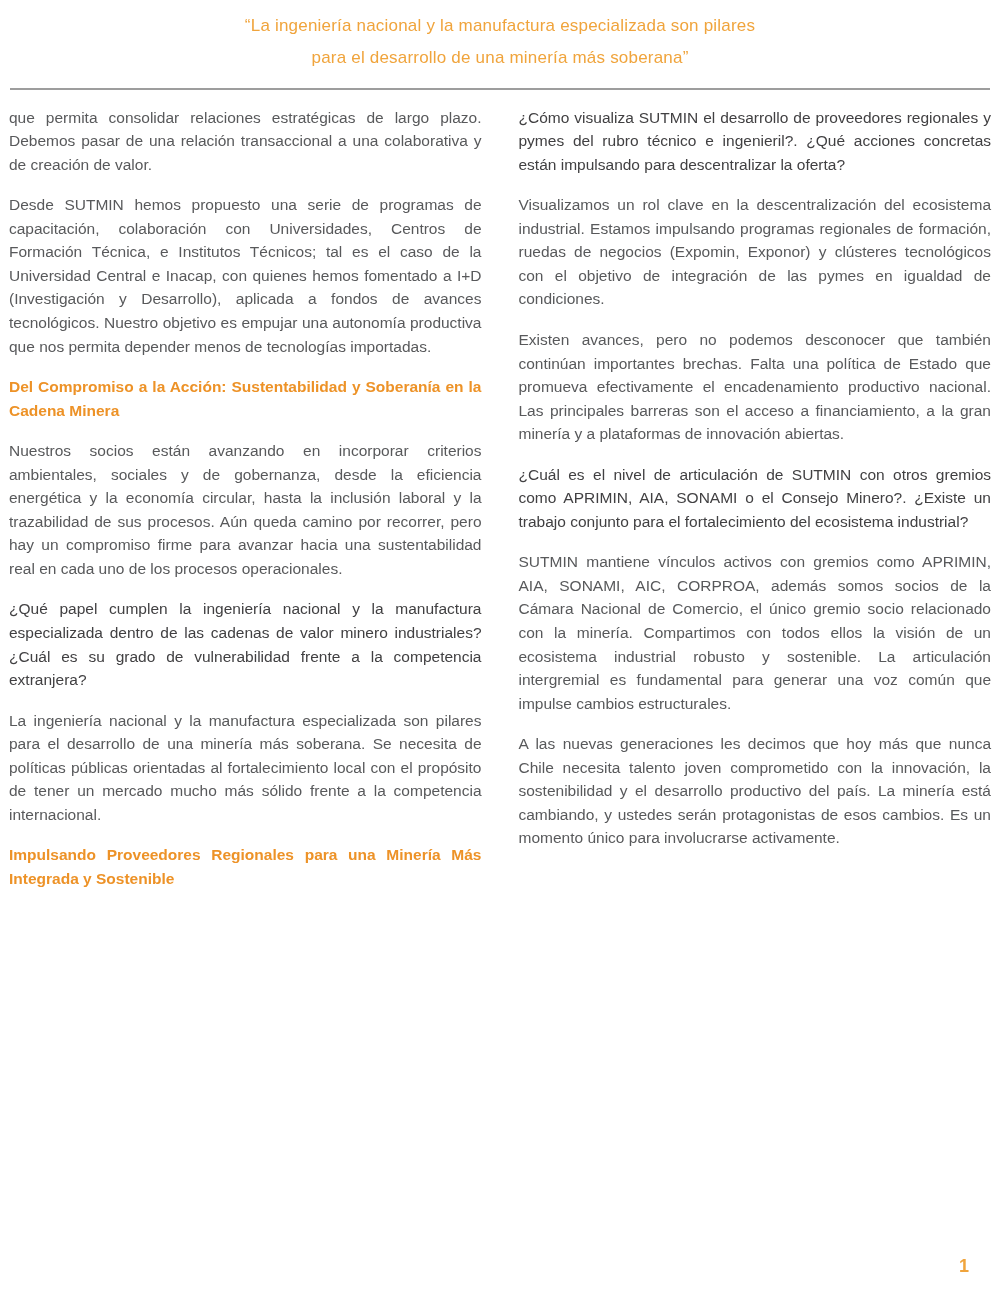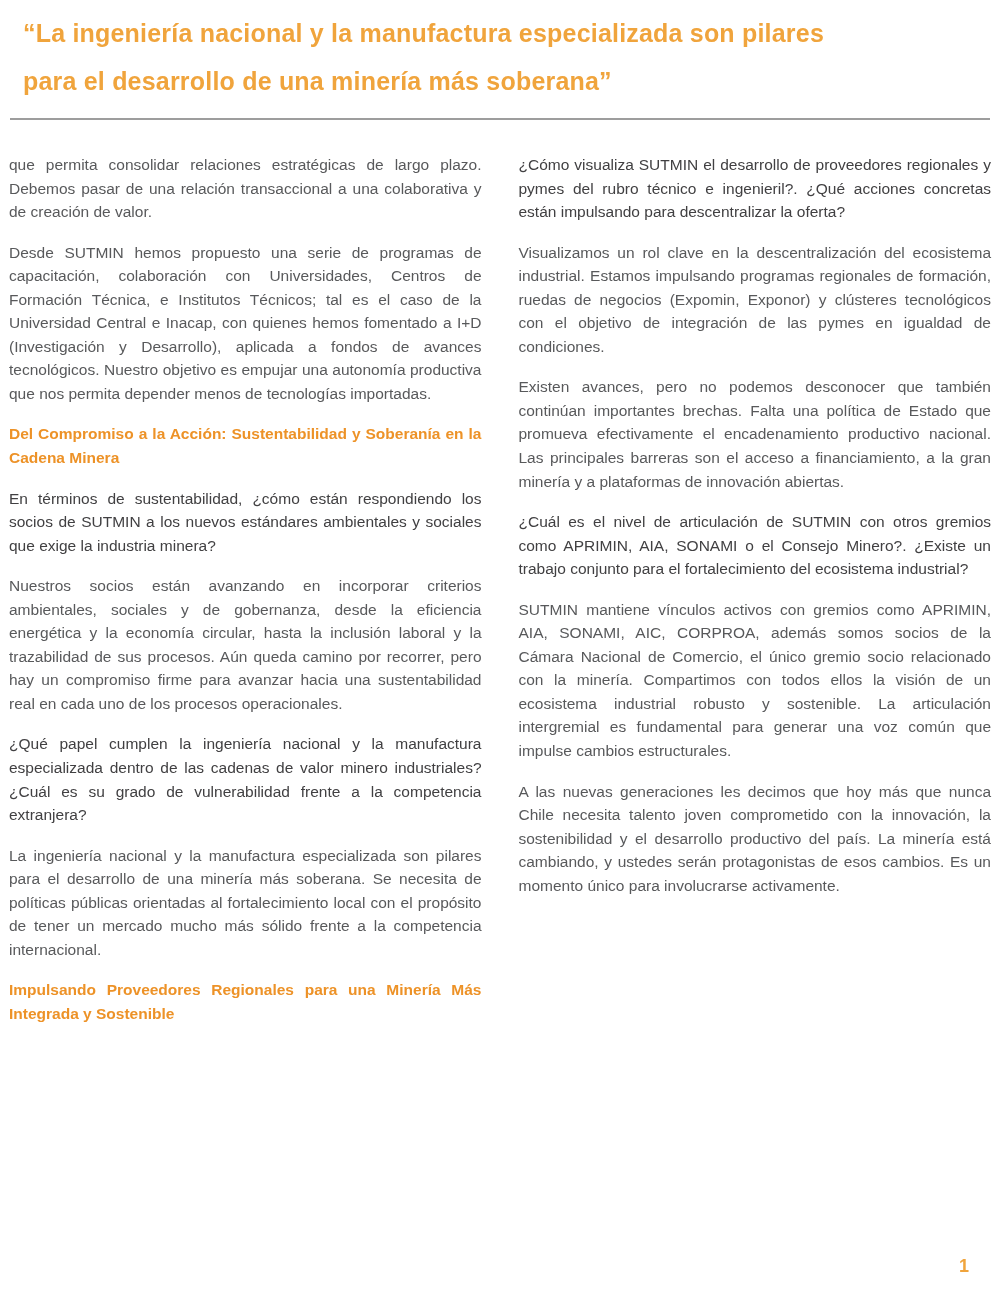--- a/index.html
+++ b/index.html
@@ -16,23 +16,24 @@
   .page {
     width: 1000px;
     min-height: 1289px;
     position: relative;
     padding: 6px 9px 44px 9px;
     background: #ffffff;
   }
   .title {
     margin: 0;
     padding: 4px 14px 0 14px;
+    text-align: center;
     color: var(--title_color, #F0A43C);
-    font-size: 25px;
-    font-weight: 700;
+    font-size: 17px;
+    font-weight: 400;
     line-height: 1.9;
     letter-spacing: 0.2px;
   }
   .title-line { display: block; }
   .divider {
     border: 0;
     border-top: 2px solid #9d9d9d;
     margin: 13px 1px 0 1px;
   }
   .columns {
@@ -41,21 +42,21 @@
     padding-top: 16px;
   }
   .col {
     flex: 1 1 0;
     min-width: 0;
   }
   .block {
     font-size: 15.5px;
     line-height: 1.52;
     text-align: justify;
-    margin: 17px 0 17px 0;
+    margin: 0 0 17px 0;
   }
   .para {
     color: var(--body_color, #58595B);
     font-weight: 400;
   }
   .question {
     color: var(--question_color, #414042);
     font-weight: 400;
   }
   .section-heading {
@@ -85,21 +86,20 @@
   </header>
 
   <hr class="divider">
 
   <main class="columns">
 
     <section class="col">
       <p class="block para">que permita consolidar relaciones estratégicas de largo plazo. Debemos pasar de una relación transaccional a una colaborativa y de creación de valor.</p>
       <p class="block para">Desde SUTMIN hemos propuesto una serie de programas de capacitación, colaboración con Universidades, Centros de Formación Técnica, e Institutos Técnicos; tal es el caso de la Universidad Central e Inacap, con quienes hemos fomentado a I+D (Investigación y Desarrollo), aplicada a fondos de avances tecnológicos. Nuestro objetivo es empujar una autonomía productiva que nos permita depender menos de tecnologías importadas.</p>
       <h2 class="block section-heading">Del Compromiso a la Acción: Sustentabilidad y Soberanía en la Cadena Minera</h2>
-      <h3 class="block question">En términos de sustentabilidad, ¿cómo están respondiendo los socios de SUTMIN a los nuevos estándares ambientales y sociales que exige la industria minera?</h3>
       <p class="block para">Nuestros socios están avanzando en incorporar criterios ambientales, sociales y de gobernanza, desde la eficiencia energética y la economía circular, hasta la inclusión laboral y la trazabilidad de sus procesos. Aún queda camino por recorrer, pero hay un compromiso firme para avanzar hacia una sustentabilidad real en cada uno de los procesos operacionales.</p>
       <h3 class="block question">¿Qué papel cumplen la ingeniería nacional y la manufactura especializada dentro de las cadenas de valor minero industriales? ¿Cuál es su grado de vulnerabilidad frente a la competencia extranjera?</h3>
       <p class="block para">La ingeniería nacional y la manufactura especializada son pilares para el desarrollo de una minería más soberana. Se necesita de políticas públicas orientadas al fortalecimiento local con el propósito de tener un mercado mucho más sólido frente a la competencia internacional.</p>
       <h2 class="block section-heading">Impulsando Proveedores Regionales para una Minería Más Integrada y Sostenible</h2>
     </section>
 
     <section class="col">
       <h3 class="block question">¿Cómo visualiza SUTMIN el desarrollo de proveedores regionales y pymes del rubro técnico e ingenieril?. ¿Qué acciones concretas están impulsando para descentralizar la oferta?</h3>
       <p class="block para">Visualizamos un rol clave en la descentralización del ecosistema industrial. Estamos impulsando programas regionales de formación, ruedas de negocios (Expomin, Exponor) y clústeres tecnológicos con el objetivo de integración de las pymes en igualdad de condiciones.</p>
       <p class="block para">Existen avances, pero no podemos desconocer que también continúan importantes brechas. Falta una política de Estado que promueva efectivamente el encadenamiento productivo nacional. Las principales barreras son el acceso a financiamiento, a la gran minería y a plataformas de innovación abiertas.</p>

